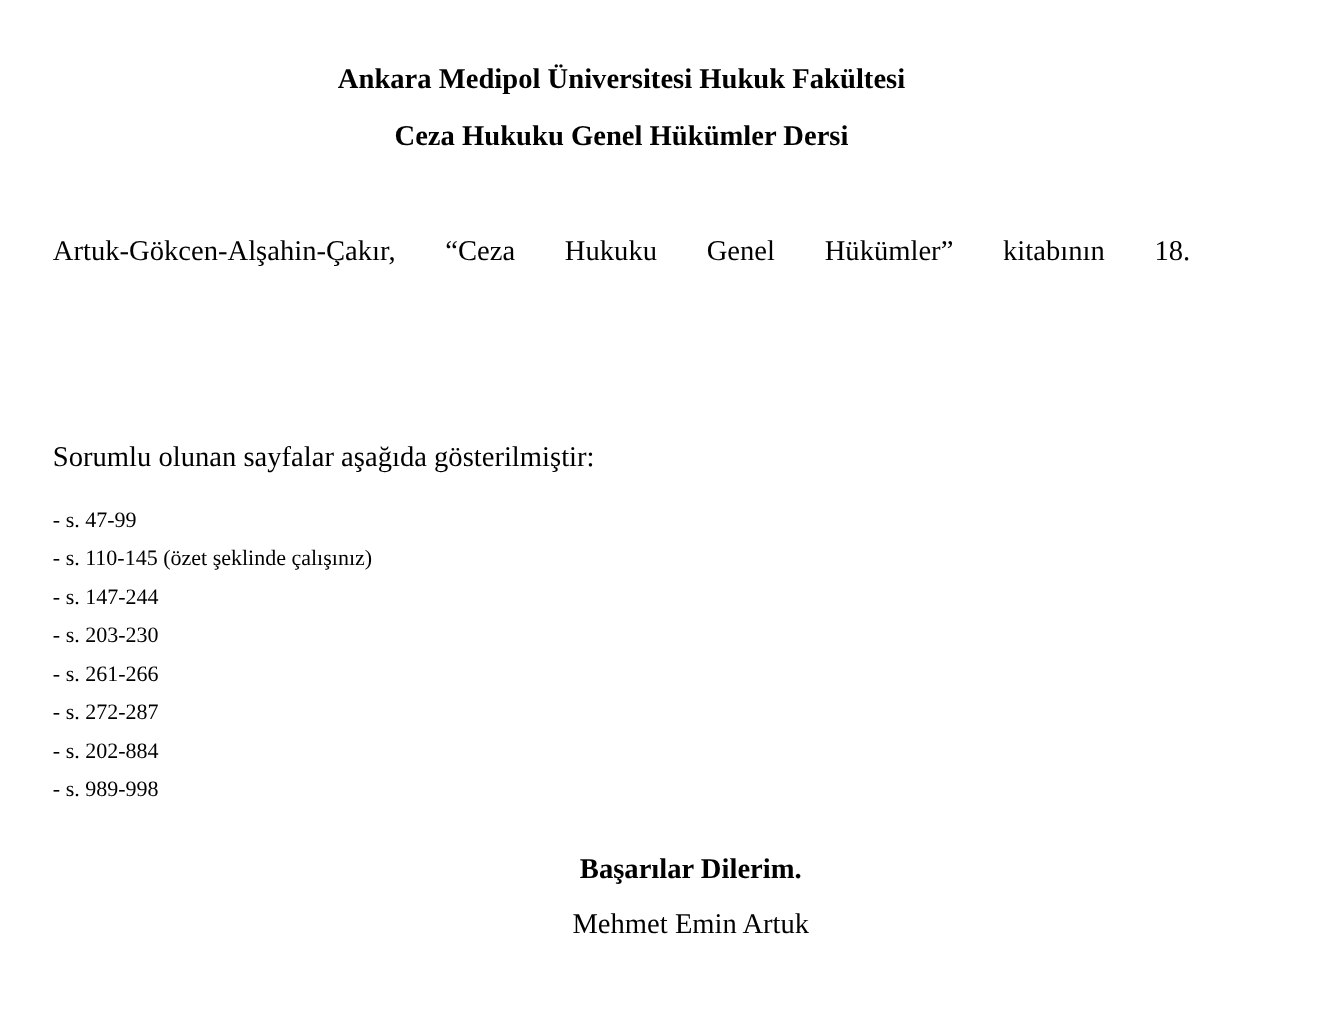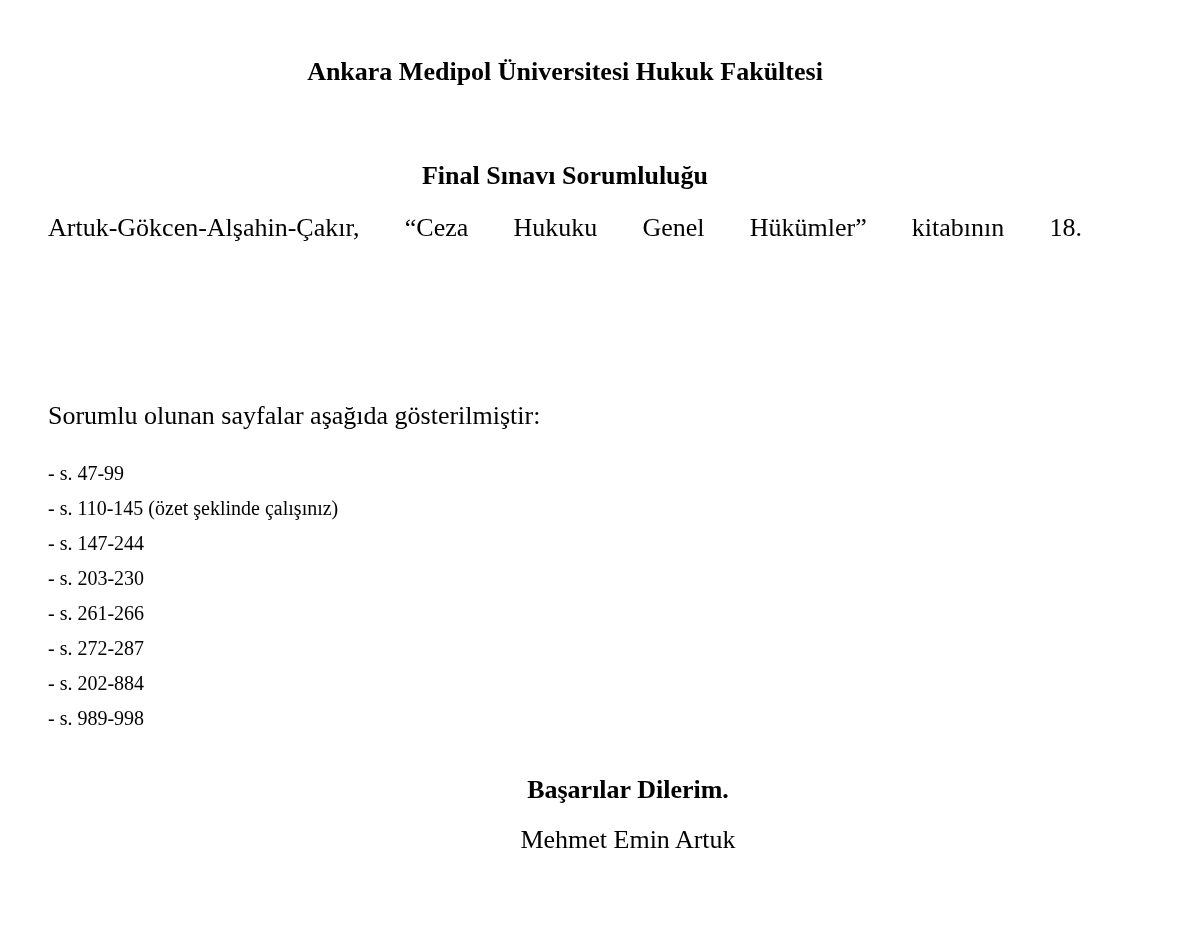--- a/index.html
+++ b/index.html
@@ -86,21 +86,21 @@
       margin: 0;
     }
     .closing.greet { top: 774px; font-weight: bold; }
     .closing.sign { top: 824px; }
   </style>
 </head>
 <body>
 
 <div class="page">
   <h1 class="heading h1">Ankara Medipol Üniversitesi Hukuk Fakültesi</h1>
-  <h3 class="heading h3">Final Sınavı Sorumluluğu</h3>
+  <h2 class="heading h2">Ceza Hukuku Genel Hükümler Dersi</h2>
 
   <p class="para para-line1">Artuk-Gökcen-Alşahin-Çakır, “Ceza Hukuku Genel Hükümler” kitabının 18.</p>
 
   <p class="intro">Sorumlu olunan sayfalar aşağıda gösterilmiştir:</p>
 
   <ul class="pages-list">
     <li>- s. 47-99</li>
     <li>- s. 110-145 (özet şeklinde çalışınız)</li>
     <li>- s. 147-244</li>
     <li>- s. 203-230</li>

